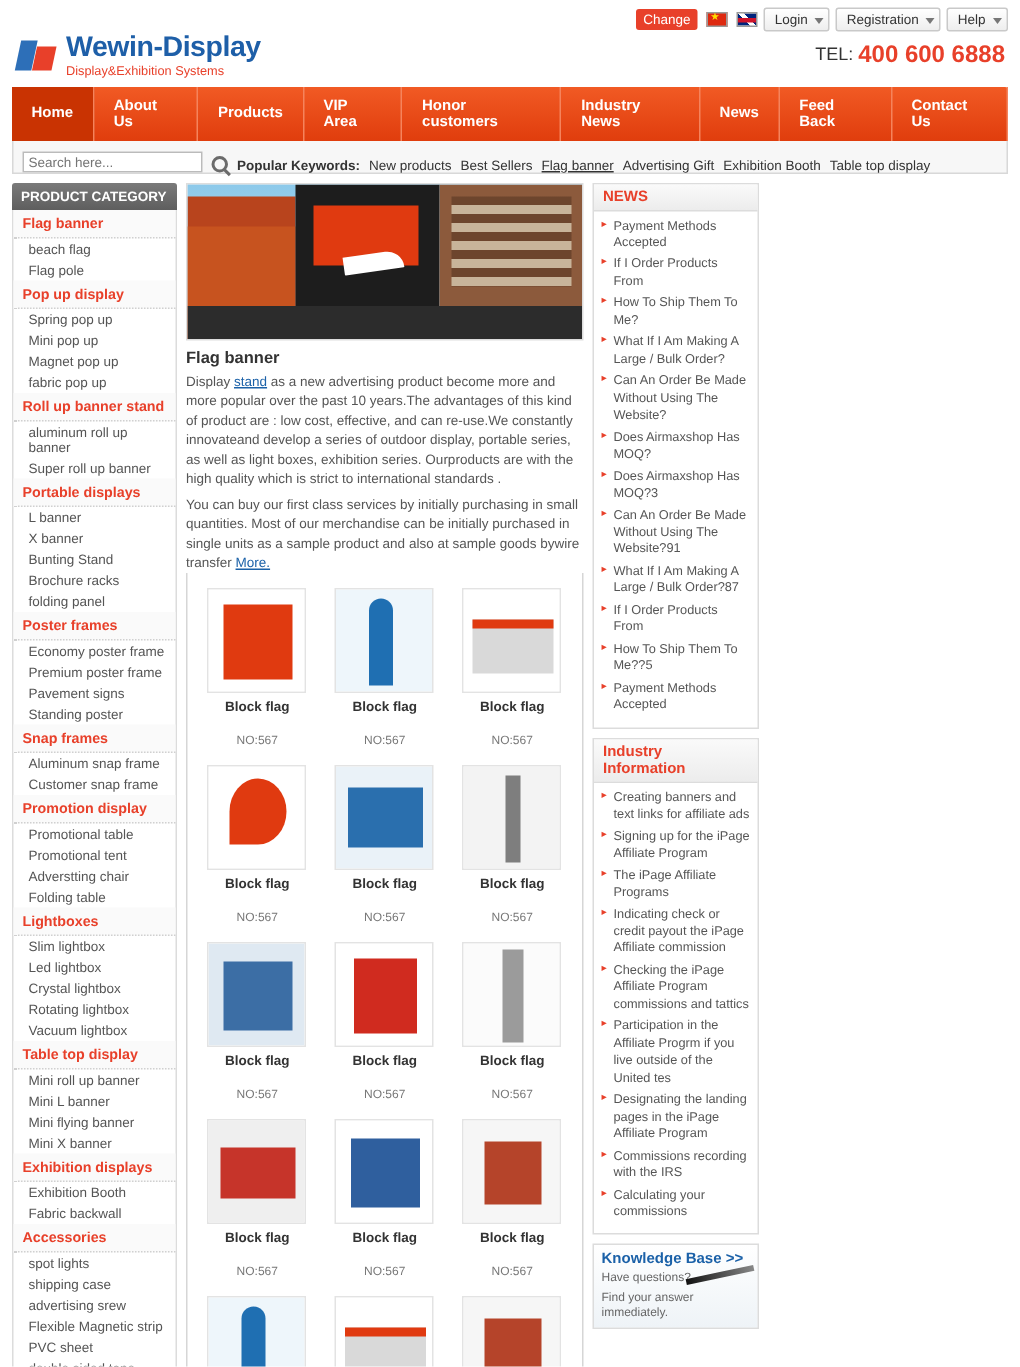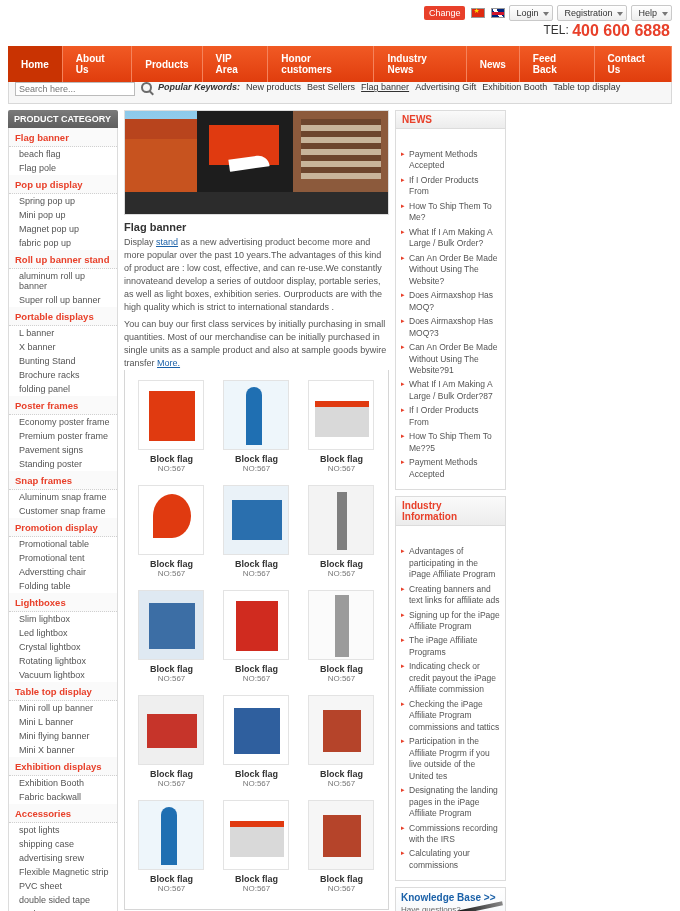--- a/index.html
+++ b/index.html
@@ -49,25 +49,25 @@
     display:flex; align-items:stretch; border-radius:2px 2px 0 0;
   }
   .nav-item {
     color:#fff; font-size:10px; font-weight:bold; padding:0 13px;
     display:flex; align-items:center; border-right:1px solid #f5835c;
   }
   .nav-item.active { background:#c93302; }
 
   
   .searchbar { margin:0 8px; height:22px; border:1px solid #d8d8d8; border-top:none;
-    background:#f7f7f7; display:flex; align-items:flex-start; padding:0 6px; gap:6px; font-size:9px; }
+    background:#f7f7f7; display:flex; align-items:flex-end; padding:0 6px; gap:6px; font-size:9px; }
   .search-input { width:120px; height:14px; border:1px solid #bbb; background:#fff; font-size:9px; padding:0 3px; color:#999; }
   .mag { width:11px; height:11px; border:2px solid #6b6b6b; border-radius:50%; position:relative; }
   .mag::after{content:"";position:absolute;right:-4px;bottom:-3px;width:5px;height:2px;background:#6b6b6b;transform:rotate(45deg);}
-  .kw-label { color:#333; font-weight:bold;font-style:italic; }
+  .kw-label { color:#333; font-weight:bold; }
   .kw { color:#333; }
   .kw.u { text-decoration:underline; }
 
   
   .main { display:flex; margin:6px 8px 0 8px; gap:6px; align-items:flex-start; }
 
   
   .col-left { width:110px; flex:0 0 110px; }
   .cat-head {
     background:linear-gradient(#7a7a7a,#5e5e5e); color:#fff; font-size:9px; font-weight:bold;
@@ -103,21 +103,21 @@
   .tab {
     flex:1; text-align:center; font-size:9.5px; font-weight:bold; color:#444;
     padding:4px 0; background:linear-gradient(#fdfdfd,#eaeaea); border:1px solid #d6d6d6; border-right:none;
   }
   .tab:last-child{border-right:1px solid #d6d6d6;}
   .grid-wrap { border:1px solid #d6d6d6; border-top:none; background:#fff; padding:6px 4px 8px; }
   .grid { display:flex; flex-wrap:wrap; }
   .cell { width:33.33%; text-align:center; padding:4px 2px 8px; }
   .thumb { width:66px; height:70px; margin:0 auto; border:1px solid #e3e3e3; background:#fff; position:relative; overflow:hidden; }
   .cell .nm { font-size:9px; font-weight:bold; color:#333; margin-top:4px; }
-  .cell .no { font-size:8px; color:#777; }
+  .cell .no { font-size:8px; color:#777;margin-top:13px; }
 
   
   .t-bg{position:absolute;inset:0;}
   .t-a{background:#fff;}
   .t-a::after{content:"";position:absolute;left:10px;top:10px;width:46px;height:50px;background:#e03a10;}
   .t-b{background:#eef6fb;}
   .t-b::after{content:"";position:absolute;left:22px;top:6px;width:16px;height:58px;background:#1f6fb2;border-radius:8px 8px 0 0;}
   .t-c{background:#fff;}
   .t-c::after{content:"";position:absolute;left:6px;top:20px;width:54px;height:30px;background:#d9d9d9;border-top:6px solid #e03a10;}
   .t-d{background:#fff;}
@@ -139,21 +139,21 @@
   .t-l{background:#f6f6f6;}
   .t-l::after{content:"";position:absolute;left:14px;top:14px;width:38px;height:42px;background:#b5442a;}
 
   
   .col-right { width:111px; flex:0 0 111px; }
   .box { border:1px solid #dcdcdc; background:#fff; margin-bottom:6px; }
   .box-head {
     background:linear-gradient(#fafafa,#ececec); border-bottom:1px solid #dcdcdc;
     font-size:10px; font-weight:bold; color:#e8402a; padding:3px 6px;
   }
-  .box-body { padding:20px 5px 6px; }
+  .box-body { padding:4px 5px 6px; }
   .li { font-size:8.5px; line-height:1.35; color:#555; padding-left:8px; position:relative; margin-bottom:3px; }
   .li::before { content:"▸"; position:absolute; left:0; top:0; color:#e8402a; font-size:7px; }
   .kb {
     border:1px solid #dcdcdc; background:linear-gradient(#fff,#eef3f7); padding:4px 5px; margin-bottom:6px; position:relative; overflow:hidden;
   }
   .kb-t { font-size:10px; font-weight:bold; color:#1b61a8; }
   .kb-s { font-size:8px; color:#666; line-height:1.3; margin-top:2px; }
   .kb-pen{position:absolute;right:2px;top:18px;width:46px;height:4px;background:linear-gradient(90deg,#111,#888);transform:rotate(-12deg);}
 </style>
 </head>
@@ -162,20 +162,30 @@
 <div class="topbar">
   <span class="lang-btn">Change</span>
   <span class="flag cn"></span>
   <span class="flag uk"></span>
   <span class="pill"><span>Login</span><i class="caret"></i></span>
   <span class="pill"><span>Registration</span><i class="caret"></i></span>
   <span class="pill"><span>Help</span><i class="caret"></i></span>
 </div>
 
 <div class="header">
+  <div class="logo-wrap">
+    <div class="logo-mark">
+        <div class="b1"></div>
+        <div class="b2"></div>
+      </div>
+    <div class="logo-text">
+      <div class="logo-title">Wewin-Display</div>
+      <div class="logo-sub">Display&amp;Exhibition Systems</div>
+    </div>
+  </div>
   <div class="tel">
     <span>TEL:</span>
     <b>400 600 6888</b>
   </div>
 </div>
 
 <div class="nav">
   <div class="nav-item active">Home</div>
   <div class="nav-item">About Us</div>
   <div class="nav-item">Products</div>
@@ -425,21 +435,20 @@
         <div class="li">What If I Am Making A Large / Bulk Order?87</div>
         <div class="li">If I Order Products From</div>
         <div class="li">How To Ship Them To Me??5</div>
         <div class="li">Payment Methods Accepted</div>
       </div>
     </div>
 
     <div class="box">
       <div class="box-head">Industry Information</div>
       <div class="box-body">
-        <div class="li">Advantages of participating in the iPage Affiliate Program</div>
         <div class="li">Creating banners and text links for affiliate ads</div>
         <div class="li">Signing up for the iPage Affiliate Program</div>
         <div class="li">The iPage Affiliate Programs</div>
         <div class="li">Indicating check or credit payout the iPage Affiliate commission</div>
         <div class="li">Checking the iPage Affiliate Program commissions and tattics</div>
         <div class="li">Participation in the Affiliate Progrm if you live outside of the United tes</div>
         <div class="li">Designating the landing pages in the iPage Affiliate Program</div>
         <div class="li">Commissions recording with the IRS</div>
         <div class="li">Calculating your commissions</div>
       </div>

